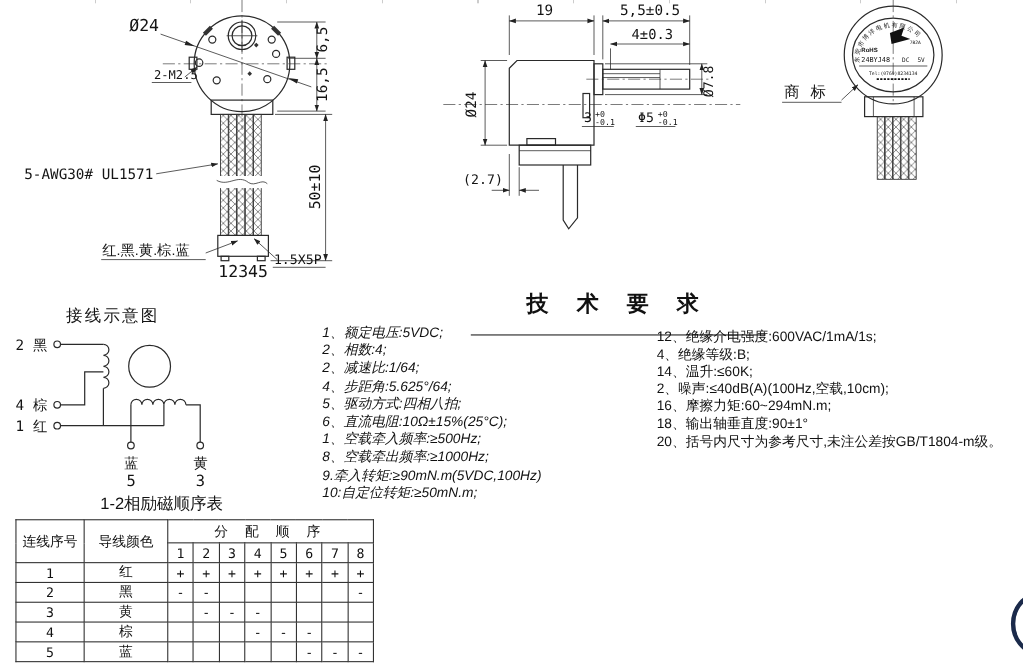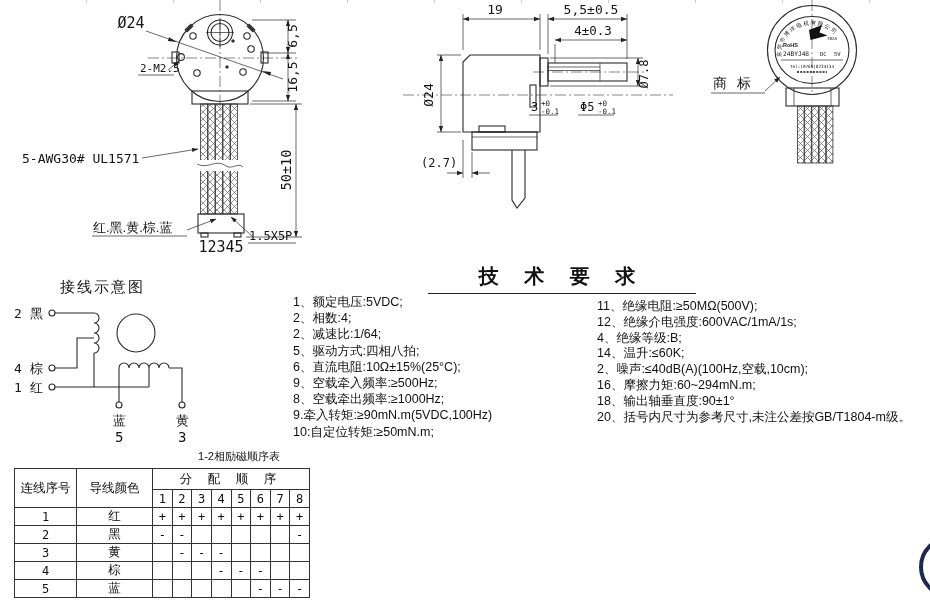--- a/index.html
+++ b/index.html
@@ -9,28 +9,28 @@
   svg{overflow:visible;}
   svg .ln{fill:none;stroke:#2a2a2a;stroke-width:1.1;}
   svg .thin{fill:none;stroke:#2a2a2a;stroke-width:0.7;}
   svg .cl{fill:none;stroke:#555;stroke-width:0.7;stroke-dasharray:11 3 2 3;}
   svg text{fill:#141414;font-family:"Liberation Sans",sans-serif;}
   svg text.dim{font-family:"DejaVu Sans Mono",monospace;}
   .top-ticks{left:0;top:0;width:930px;height:3px;opacity:.5;
     background:repeating-linear-gradient(90deg,transparent 0 86px,#999 86px 87px);}
   
   .tech-title{left:428px;top:263px;width:268px;text-align:center;font-size:20px;
-    letter-spacing:10px;border-bottom:1.6px solid #222;padding-bottom:3px;font-weight:bold;}
+    letter-spacing:10px;border-bottom:1.6px solid #222;padding-bottom:14px;font-weight:bold;}
   .tech-col{font-size:12.5px;white-space:nowrap;}
-  .tech-left{left:293px;top:294px;line-height:16.2px;}
+  .tech-left{left:293px;top:294px;line-height:16.2px;font-style:italic;}
   .tech-right{left:597px;top:299px;line-height:15.8px;}
   
   .tbl-wrap{left:14px;top:449px;width:326px;}
-  .tbl-title{text-align:right;font-size:11px;padding-right:60px;margin-bottom:4px;}
-  table.seq{border-collapse:collapse;table-layout:fixed;width:296px;}
+  .tbl-title{text-align:center;font-size:15px;padding-right:60px;margin-bottom:4px;}
+  table.seq{border-collapse:collapse;table-layout:fixed;width:326px;}
   table.seq th,table.seq td{border:1px solid #333;text-align:center;padding:0;height:17px;
     font-size:12.5px;font-weight:normal;}
   table.seq td.sign,table.seq th.step{font-family:"DejaVu Sans Mono",monospace;font-size:12px;}
   
   .corner-mark{left:919px;top:536px;width:54px;height:54px;border:4px solid #1b2a4a;
     border-radius:50%;}
 </style>
 </head>
 <body>
 
@@ -295,29 +295,29 @@
       <text x="174" y="153" font-size="13">黄</text>
       <text class="dim" x="176" y="170" font-size="14">3</text>
     </g>
   </svg>
 
   <div class="abs tech-title">技 术 要 求</div>
   <div class="abs tech-col tech-left">
     <div>1、额定电压:5VDC;</div>
     <div>2、相数:4;</div>
     <div>2、减速比:1/64;</div>
+    <div>4、步距角:5.625°/64;</div>
     <div>5、驱动方式:四相八拍;</div>
     <div>6、直流电阻:10Ω±15%(25°C);</div>
-    <div>9、空载牵入频率:≥500Hz;</div>
+    <div>1、空载牵入频率:≥500Hz;</div>
     <div>8、空载牵出频率:≥1000Hz;</div>
     <div>9.牵入转矩:≥90mN.m(5VDC,100Hz)</div>
     <div>10:自定位转矩:≥50mN.m;</div>
   </div>
   <div class="abs tech-col tech-right">
-    <div>11、绝缘电阻:≥50MΩ(500V);</div>
     <div>12、绝缘介电强度:600VAC/1mA/1s;</div>
     <div>4、绝缘等级:B;</div>
     <div>14、温升:≤60K;</div>
     <div>2、噪声:≤40dB(A)(100Hz,空载,10cm);</div>
     <div>16、摩擦力矩:60~294mN.m;</div>
     <div>18、输出轴垂直度:90±1°</div>
     <div>20、括号内尺寸为参考尺寸,未注公差按GB/T1804-m级。</div>
   </div>
 
   <div class="abs tbl-wrap">

